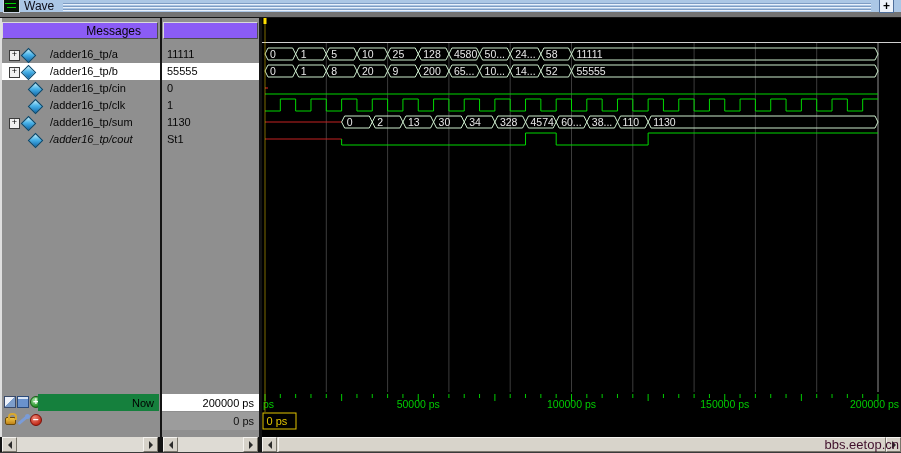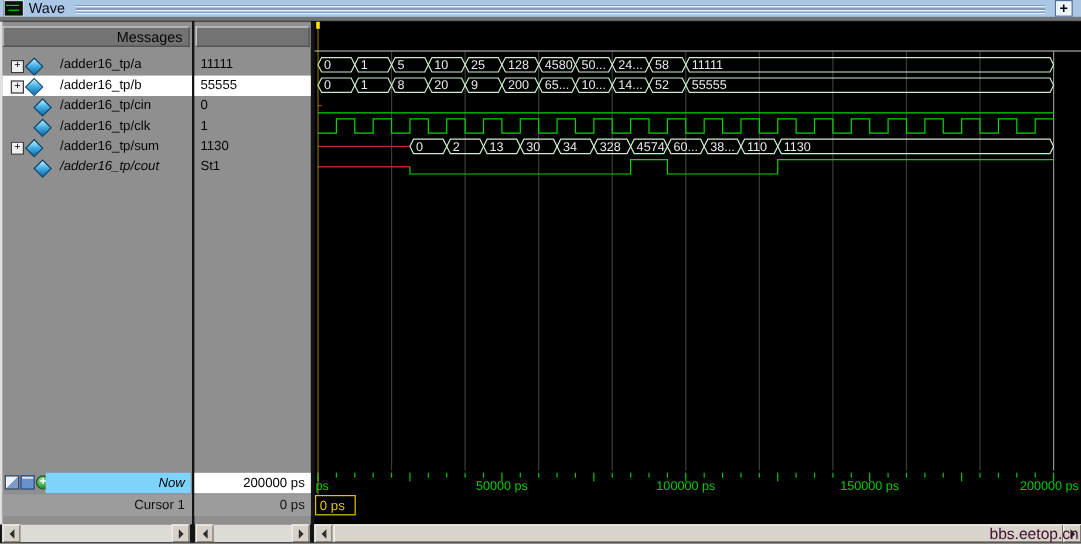--- a/index.html
+++ b/index.html
@@ -1,53 +1,53 @@
 <!DOCTYPE html>
 <html><head>
 <meta charset="utf-8">
 <style>
   html,body{margin:0;padding:0;background:#ffffff;}
   #root{position:relative;width:901px;height:453px;background:#141414;overflow:hidden;
         font-family:"Liberation Sans",sans-serif;-webkit-font-smoothing:antialiased;}
   
   .titlebar{position:absolute;left:0;top:0;width:901px;height:17px;background:#abc7e6;
-            border-bottom:3px solid #737373;display:flex;align-items:center;box-sizing:border-box;}
+            border-bottom:5px solid #737373;display:flex;align-items:center;box-sizing:border-box;}
   .wave-icon{width:15px;height:12px;margin:1px 4px 1px 3px;border:1px solid #cdd7e6;
      background:
        linear-gradient(#00d000,#00d000) 1px 3px/11px 1px no-repeat,
        linear-gradient(#00d000,#00d000) 3px 7px/9px 1px no-repeat,#071207;}
   .title-text{font-size:12px;color:#0b0b16;margin-right:9px;line-height:15px;}
   .grip{flex:1;height:9px;margin:2px 8px 0 0;
         background:repeating-linear-gradient(180deg,#7e9cc4 0 1px,#e9f1fb 1px 2px,rgba(0,0,0,0) 2px 3px);}
   .dock-btn{width:15px;height:14px;margin-right:7px;background:#eef3fa;border:1px solid #4f6f9c;
             color:#000;font-size:12px;font-weight:bold;line-height:12px;text-align:center;box-sizing:border-box;}
   
   .names-bg{position:absolute;left:0;top:18px;width:160px;height:419px;background:#8f8f8f;
             border-left:2px solid #dfdfdf;box-sizing:border-box;}
   .values-bg{position:absolute;left:162px;top:18px;width:97px;height:419px;background:#8f8f8f;}
-  .col-header{position:absolute;top:22px;height:17px;background:#737373;box-sizing:border-box;
+  .col-header{position:absolute;top:22px;height:17px;background:#8b5cf6;box-sizing:border-box;
               border:1px solid;border-color:#d9d9d9 #4d4d4d #4d4d4d #d9d9d9;
               font-size:12px;color:#060606;display:flex;align-items:center;
-              justify-content:flex-end;padding-right:5px;}
+              justify-content:flex-end;padding-right:16px;}
   #hdr-names{left:2px;width:156px;}
   #hdr-values{left:163px;width:95px;}
   .sig-row{position:absolute;height:17px;font-size:11px;color:#060606;}
   .sig-row.selected{background:#ffffff;}
   .name-row{left:2px;width:158px;}
   .value-row{left:162px;width:97px;}
   .expander{position:absolute;left:7px;top:4px;width:9px;height:9px;background:#f0f0f0;
             border:1px solid #3a3a3a;font-size:9px;line-height:7px;text-align:center;color:#000;box-sizing:content-box;}
   .diamond{position:absolute;top:4px;width:9px;height:9px;transform:rotate(45deg);
            background:linear-gradient(135deg,#c2f0fc 0%,#49b2e8 45%,#0d68ac 100%);border:1px solid #07486e;}
   .sig-label{position:absolute;left:48px;top:2px;white-space:nowrap;}
   .sig-value{position:absolute;left:5px;top:2px;white-space:nowrap;}
   
-  .now-name-box{position:absolute;left:38px;top:394px;width:121px;height:17px;background:#7dd3fc;
+  .now-name-box{position:absolute;left:38px;top:394px;width:121px;height:17px;background:#15803d;
      font-size:11px;color:#000;display:flex;align-items:center;justify-content:flex-end;
-     padding-right:5px;box-sizing:border-box;font-style:italic;}
+     padding-right:5px;box-sizing:border-box;}
   .now-value-box{position:absolute;left:162px;top:394px;width:97px;height:17px;background:#fff;
      font-size:11px;color:#000;display:flex;align-items:center;justify-content:flex-end;
      padding-right:5px;box-sizing:border-box;}
   .cursor-name-row{position:absolute;left:2px;top:412px;width:158px;height:18px;background:#9c9c9c;
      font-size:11px;color:#101010;display:flex;align-items:center;justify-content:flex-end;
      padding-right:6px;box-sizing:border-box;}
   .cursor-value-row{position:absolute;left:162px;top:412px;width:97px;height:18px;background:#9c9c9c;
      font-size:11px;color:#101010;display:flex;align-items:center;justify-content:flex-end;
      padding-right:5px;box-sizing:border-box;}
   
@@ -149,21 +149,20 @@
 
   <div class="ic ic-edit" style="left:4px;top:396px;"></div>
   <div class="ic ic-doc" style="left:17px;top:396px;"></div>
   <div class="ic ic-circle ic-add" style="left:30px;top:396px;">+</div>
   <div class="ic ic-lock" style="left:5px;top:417px;"></div>
   <div class="ic ic-wrench" style="left:17px;top:414px;"></div>
   <div class="ic ic-circle ic-del" style="left:30px;top:414px;">−</div>
 
   <div class="now-name-box">Now</div>
   <div class="now-value-box">200000 ps</div>
-  <div class="cursor-name-row">Cursor 1</div>
   <div class="cursor-value-row">0 ps</div>
 
   <svg id="wave-svg" width="639" height="419" viewBox="0 0 639 419">
       <rect x="0" y="0" width="639" height="419" fill="#000000"></rect>
       <line x1="64.3" y1="25" x2="64.3" y2="374" stroke="#3c3c3c" stroke-width="1"></line>
       <line x1="125.6" y1="25" x2="125.6" y2="374" stroke="#3c3c3c" stroke-width="1"></line>
       <line x1="186.9" y1="25" x2="186.9" y2="374" stroke="#3c3c3c" stroke-width="1"></line>
       <line x1="248.2" y1="25" x2="248.2" y2="374" stroke="#3c3c3c" stroke-width="1"></line>
       <line x1="309.5" y1="25" x2="309.5" y2="374" stroke="#3c3c3c" stroke-width="1"></line>
       <line x1="370.8" y1="25" x2="370.8" y2="374" stroke="#3c3c3c" stroke-width="1"></line>

